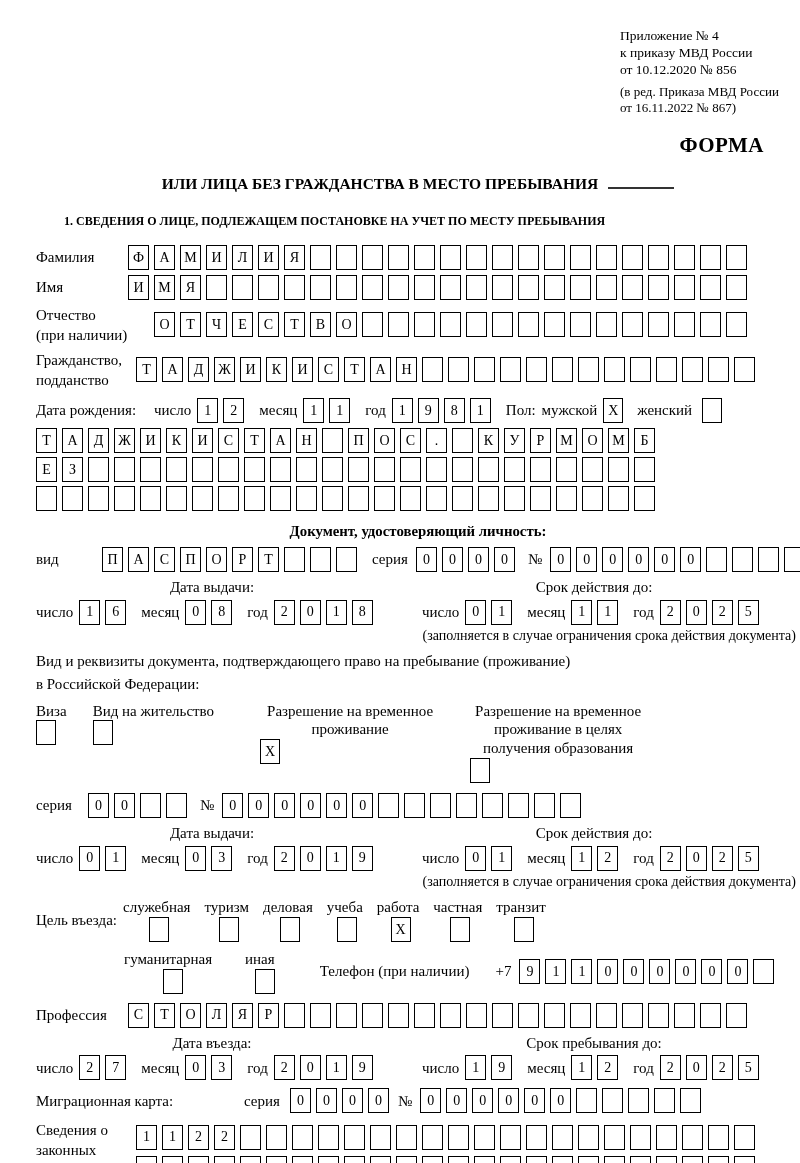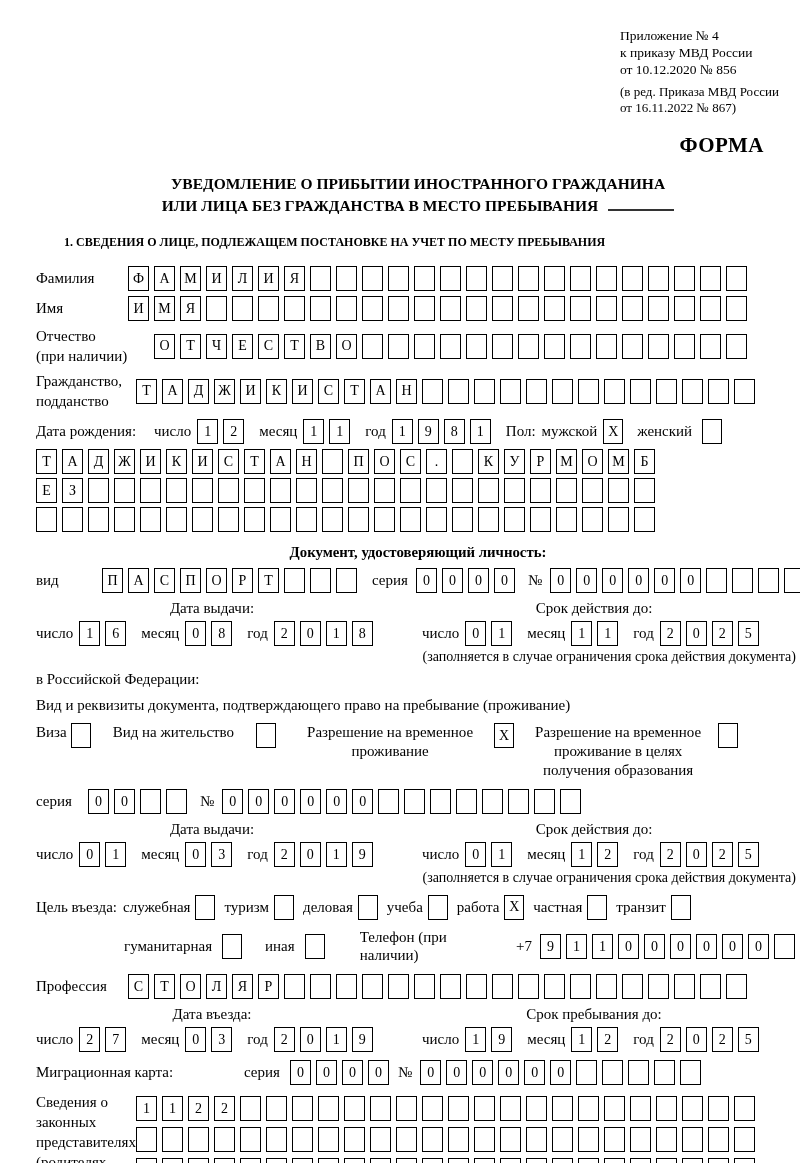--- a/index.html
+++ b/index.html
@@ -45,21 +45,21 @@
   .dg .dlab { margin: 0 6px 0 10px; }
   .dg .dlab:first-child { margin-left: 0; }
   .center-bold { text-align: center; font-weight: bold; margin-top: 6px; font-size: 14.8px; }
   .two-col { display: flex; margin-top: 6px; }
   .col-l { width: 352px; }
   .col-r { flex: 1; }
   .col-head { text-align: center; margin-bottom: 3px; }
   .note { font-size: 14px; text-align: right; margin: 2px 4px 0 0; }
   .intro { margin-top: 8px; }
   .opt-row { display: flex; align-items: flex-start; margin-top: 8px; }
-  .opt { display: inline-flex; align-items: flex-start; }
+  .opt { display: inline-flex; align-items: flex-start; flex-direction: column; }
   .opt .opt-label { margin-right: 8px; }
   .opt-center { text-align: center; }
   .purpose-row { display: flex; align-items: center; margin-top: 8px; flex-wrap: nowrap; }
   .purpose-row .opt { align-items: center; margin-right: 9px; }
   .purpose-row .opt .opt-label { margin-right: 5px; }
 </style>
 </head>
 <body>
 
 <div class="page">
@@ -70,21 +70,20 @@
     <div class="ln">от 10.12.2020 № 856</div>
     <div class="edition">
       <div class="ln">(в ред. Приказа МВД России</div>
       <div class="ln">от 16.11.2022 № 867)</div>
     </div>
   </div>
 
   <div class="forma">ФОРМА</div>
 
   <div class="title">
-    <div class="t-line">УВЕДОМЛЕНИЕ О ПРИБЫТИИ ИНОСТРАННОГО ГРАЖДАНИНА</div>
     <div class="t-line">
       <span>ИЛИ ЛИЦА БЕЗ ГРАЖДАНСТВА В МЕСТО ПРЕБЫВАНИЯ</span><span class="blank-line"></span>
     </div>
   </div>
 
   <div class="sec-heading">1. СВЕДЕНИЯ О ЛИЦЕ, ПОДЛЕЖАЩЕМ ПОСТАНОВКЕ НА УЧЕТ ПО МЕСТУ ПРЕБЫВАНИЯ</div>
 
   <div class="frow" style="margin-top:16px;">
     <span class="lbl lbl-w92">Фамилия</span>
     <span class="cells">
@@ -400,22 +399,22 @@
             <span class="cell">2</span>
             <span class="cell">0</span>
             <span class="cell">2</span>
             <span class="cell">5</span>
           </span>
       </div>
       <div class="note">(заполняется в случае ограничения срока действия документа)</div>
     </div>
   </div>
 
+  <div class="intro">Вид и реквизиты документа, подтверждающего право на пребывание (проживание)</div>
   <div class="intro" style="margin-top:4px;">в Российской Федерации:</div>
-  <div class="intro">Вид и реквизиты документа, подтверждающего право на пребывание (проживание)</div>
 
   <div class="opt-row">
     <span class="opt">
       <span class="opt-label" style="margin-right:4px;">Виза</span>
       <span class="cbox"></span>
     </span>
     <span class="opt" style="margin-left:22px;">
       <span class="opt-label" style="margin-right:22px;">Вид на жительство</span>
       <span class="cbox"></span>
     </span>

